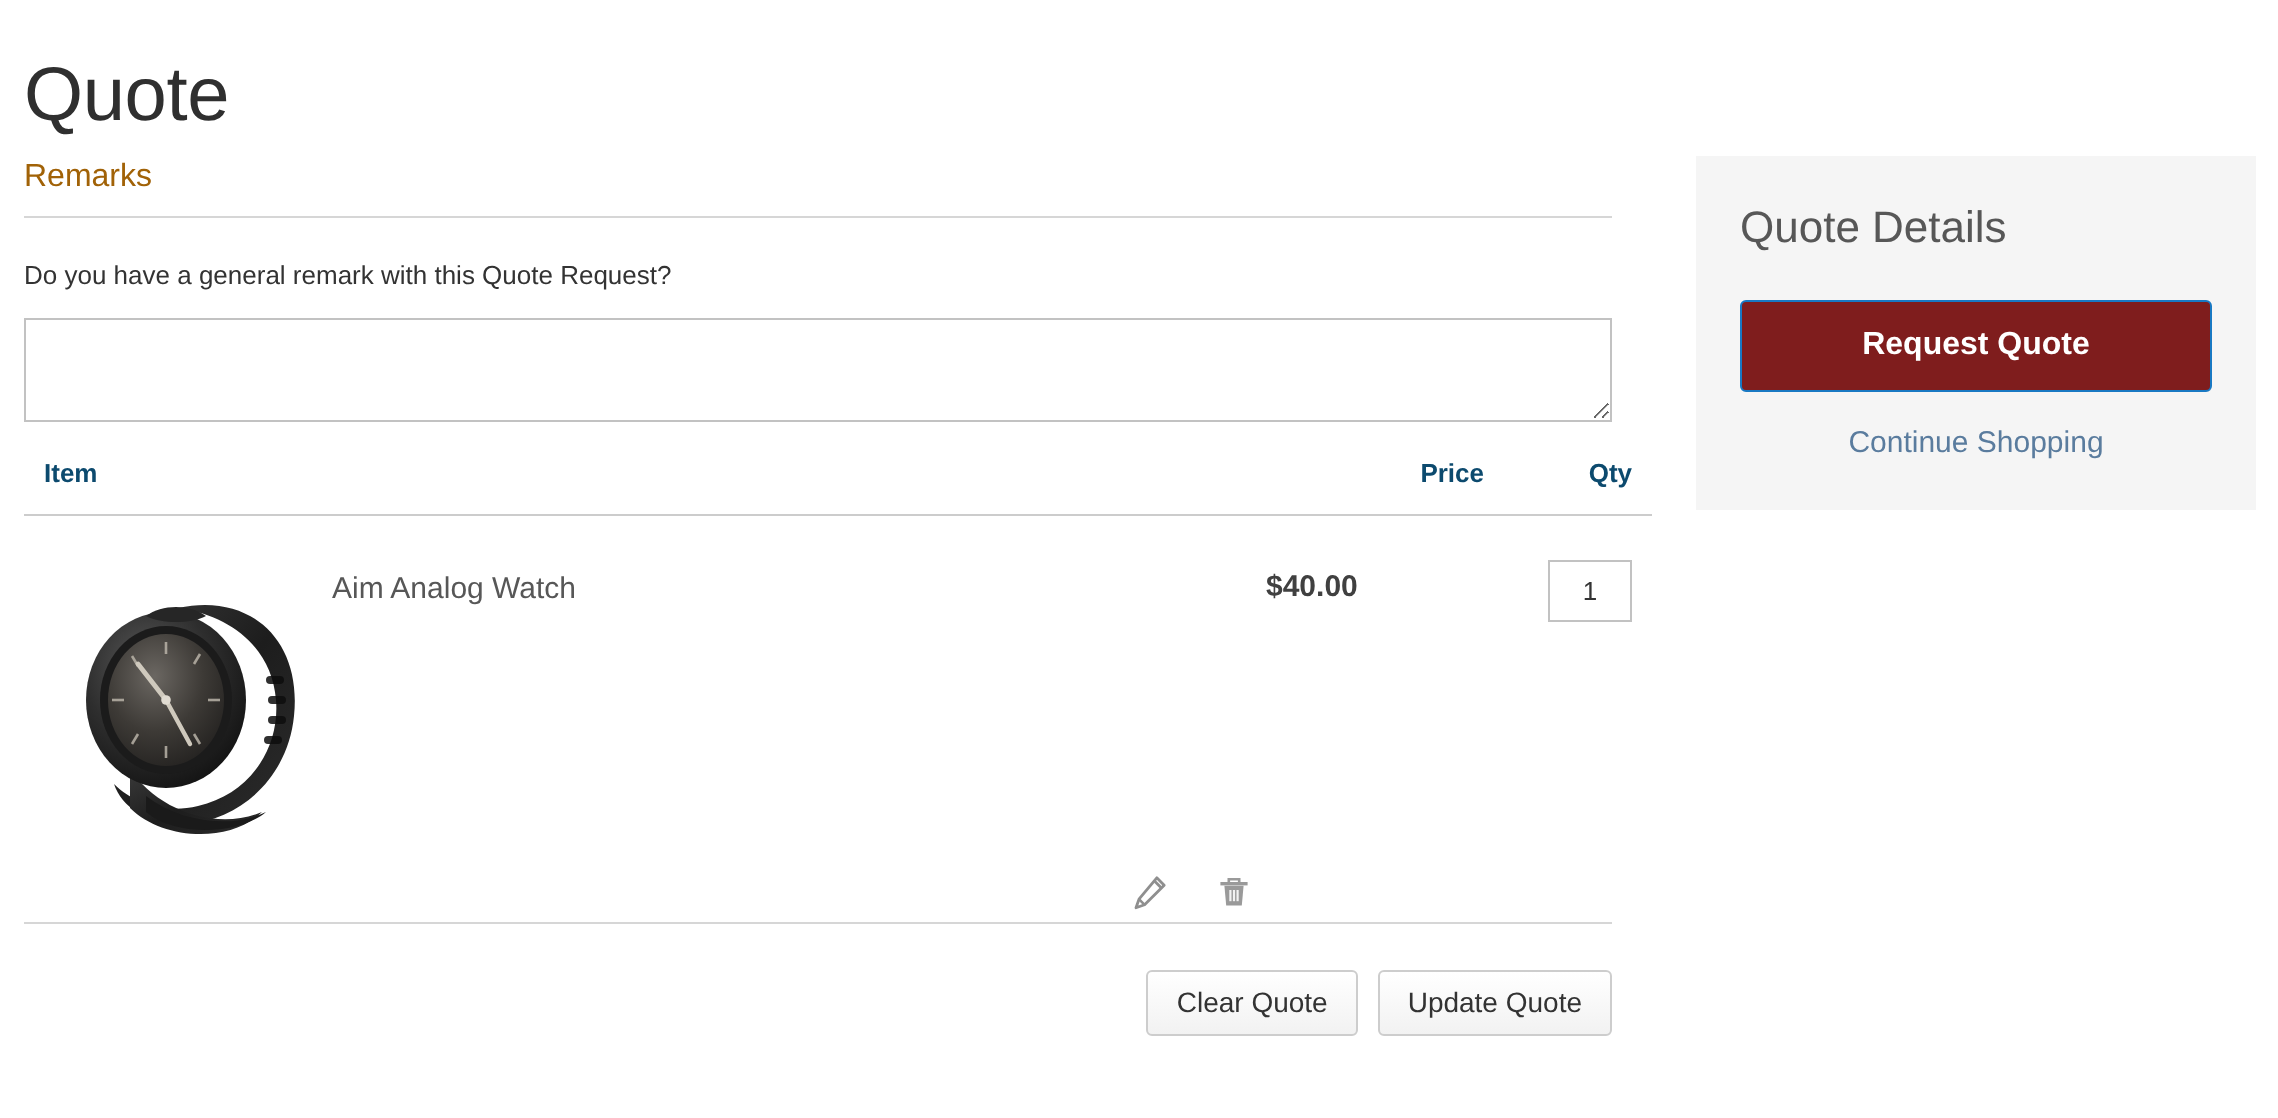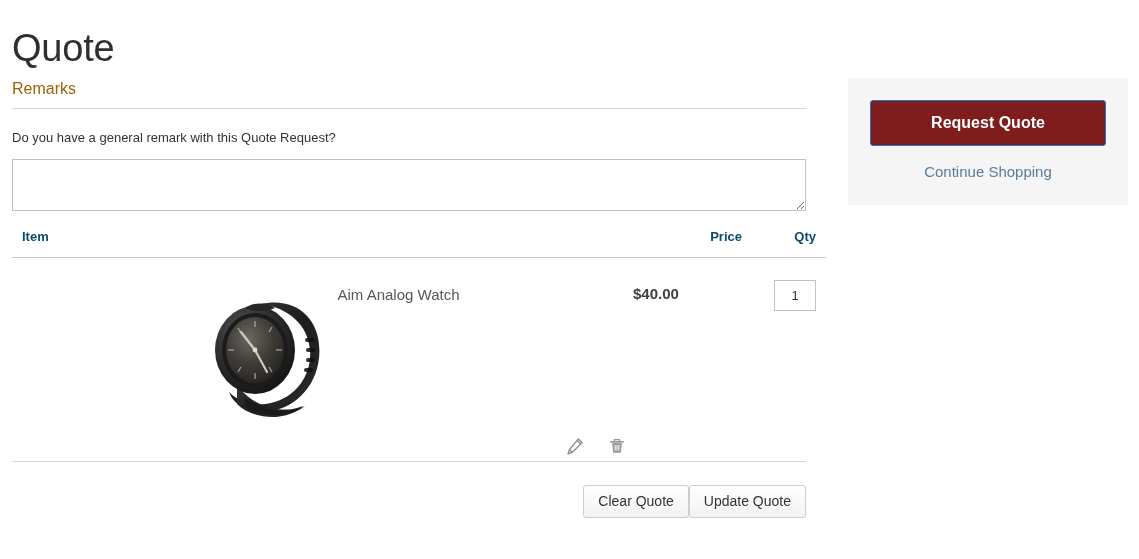--- a/index.html
+++ b/index.html
@@ -94,21 +94,20 @@
     padding-top: 22px;
   }
 
   .cell-item {
     position: relative;
     height: 170px;
   }
   .product-wrap {
     display: flex;
     align-items: flex-start;
-    justify-content: center;
   }
   .product-photo {
     width: 145px;
     flex: 0 0 145px;
     height: 150px;
     position: relative;
     margin-left: 8px;
   }
   .product-name {
     font-size: 15px;
@@ -171,20 +170,21 @@
     background: #d6d6d6;
     margin-top: 10px;
   }
 
   
   .main-actions {
     width: 794px;
     margin-top: 23px;
     display: flex;
     justify-content: flex-end;
+    gap: 10px;
   }
   .btn-secondary {
     font-family: "Liberation Sans", sans-serif;
     font-size: 14px;
     line-height: 16px;
     color: #333333;
     background: linear-gradient(180deg, #ffffff 0%, #f2f2f2 100%);
     border: 1px solid #cdcdcd;
     border-radius: 3px;
     padding: 7px 14px 8px 14px;
@@ -360,15 +360,16 @@
 
   <div class="table-bottom-rule"></div>
 
   <div class="main-actions">
     <button class="btn-secondary">Clear Quote</button>
     <button class="btn-secondary">Update Quote</button>
   </div>
 </div>
 
 <aside class="sidebar">
+  <div class="sidebar-title">Quote Details</div>
   <button class="btn-primary">Request Quote</button>
   <a class="continue-link">Continue Shopping</a>
 </aside>
 
 </body></html>

